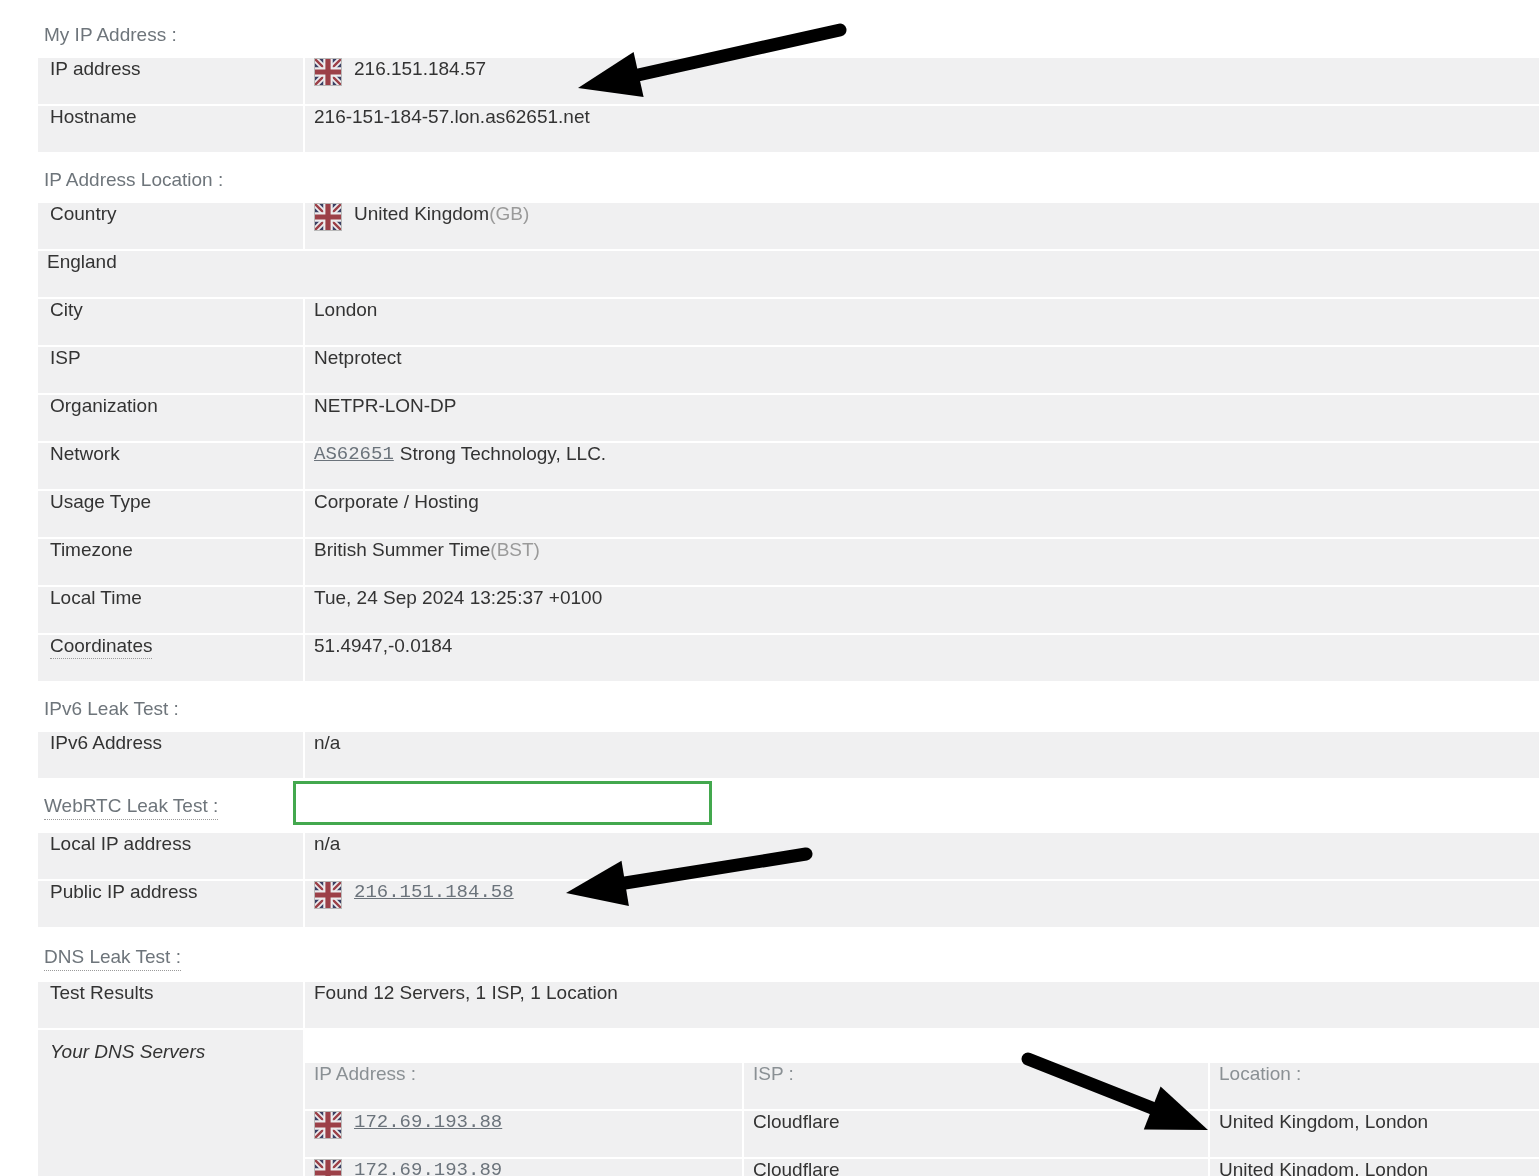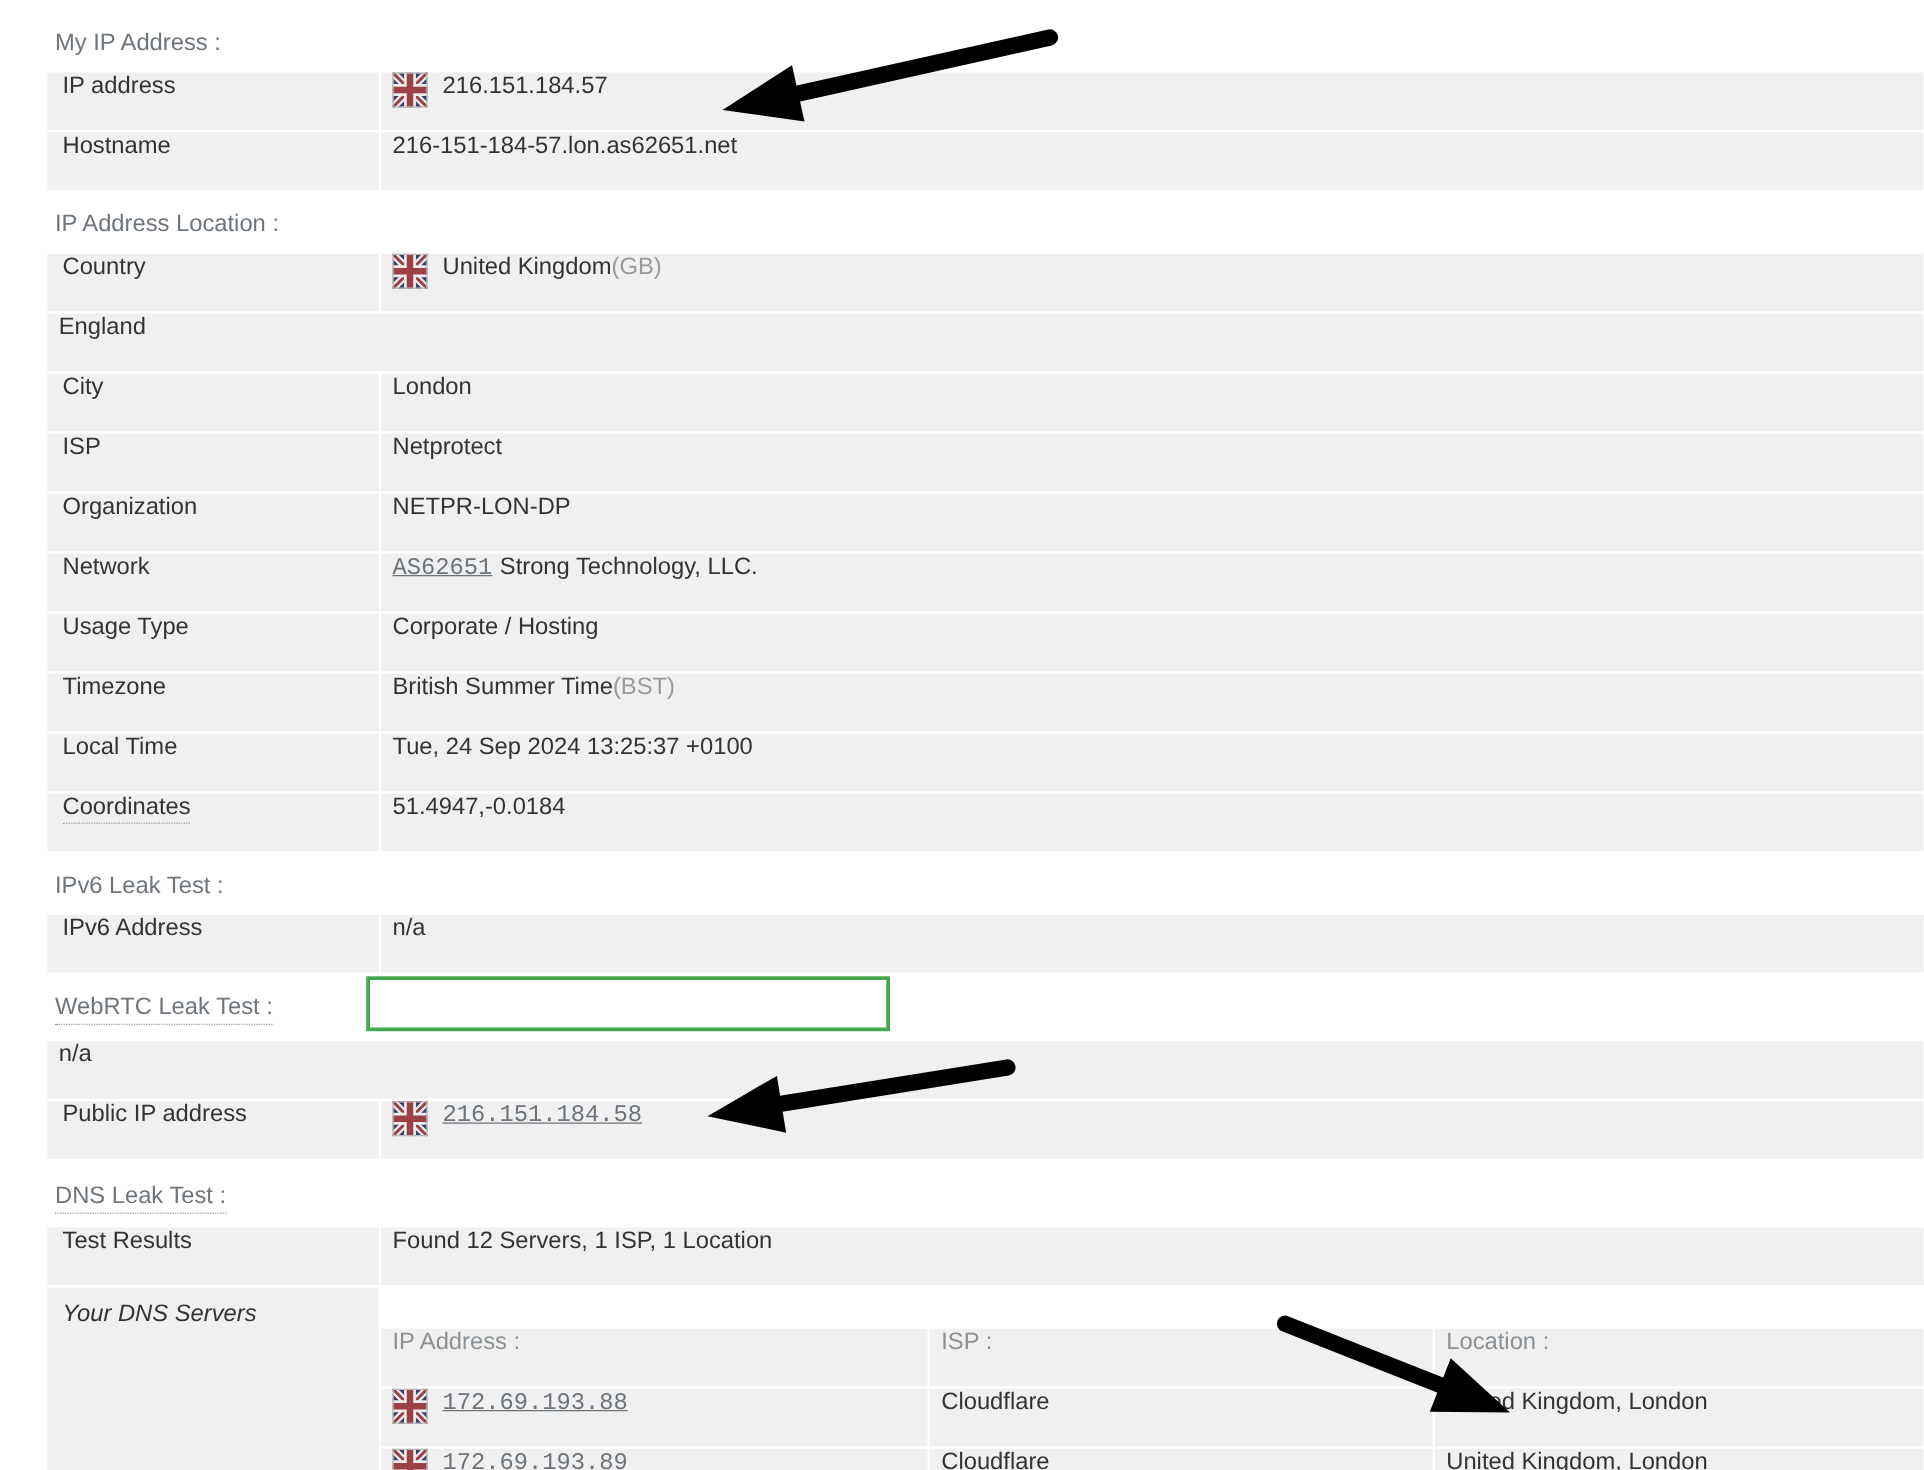--- a/index.html
+++ b/index.html
@@ -35,21 +35,21 @@
   .webrtc-band{position:relative;height:53px;}
   .webrtc-title{position:absolute;left:6px;top:50%;transform:translateY(-50%);margin:0;}
   .green-box{position:absolute;left:255px;top:1px;width:419px;height:44px;background:#fff;
              border:3px solid var(--highlight-green,#43a84e);}
 
   .dns-row .label{align-items:flex-start;padding-top:11px;font-style:italic;}
   .dns-sub{flex:1;display:flex;flex-direction:column;margin-top:33px;}
   .subrow{display:flex;margin-bottom:2px;}
   .subrow:last-child{margin-bottom:0;}
   .col-ip{width:437px;flex:none;padding-left:9px;margin-right:2px;}
-  .col-isp{width:402px;flex:none;padding-left:9px;margin-right:2px;}
+  .col-isp{width:464px;flex:none;padding-left:9px;margin-right:2px;}
   .col-loc{flex:1;padding-left:9px;}
   .subhead{color:var(--subtable-header,#8a9094);}
 </style>
 </head>
 <body>
 
 
 
 
 <svg class="overlay" viewBox="0 0 1539 1176">
@@ -213,20 +213,23 @@
   </div>
 </div>
 
 
 <div class="webrtc-band">
   <span class="sec dotted webrtc-title">WebRTC Leak Test :</span>
   <div class="green-box"></div>
 </div>
 
 <div class="row">
+  <div class="cell label">
+    <span>Local IP address</span>
+  </div>
   <div class="cell value">
     <span>n/a</span>
   </div>
 </div>
 
 <div class="row">
   <div class="cell label">
     <span>Public IP address</span>
   </div>
   <div class="cell value">

